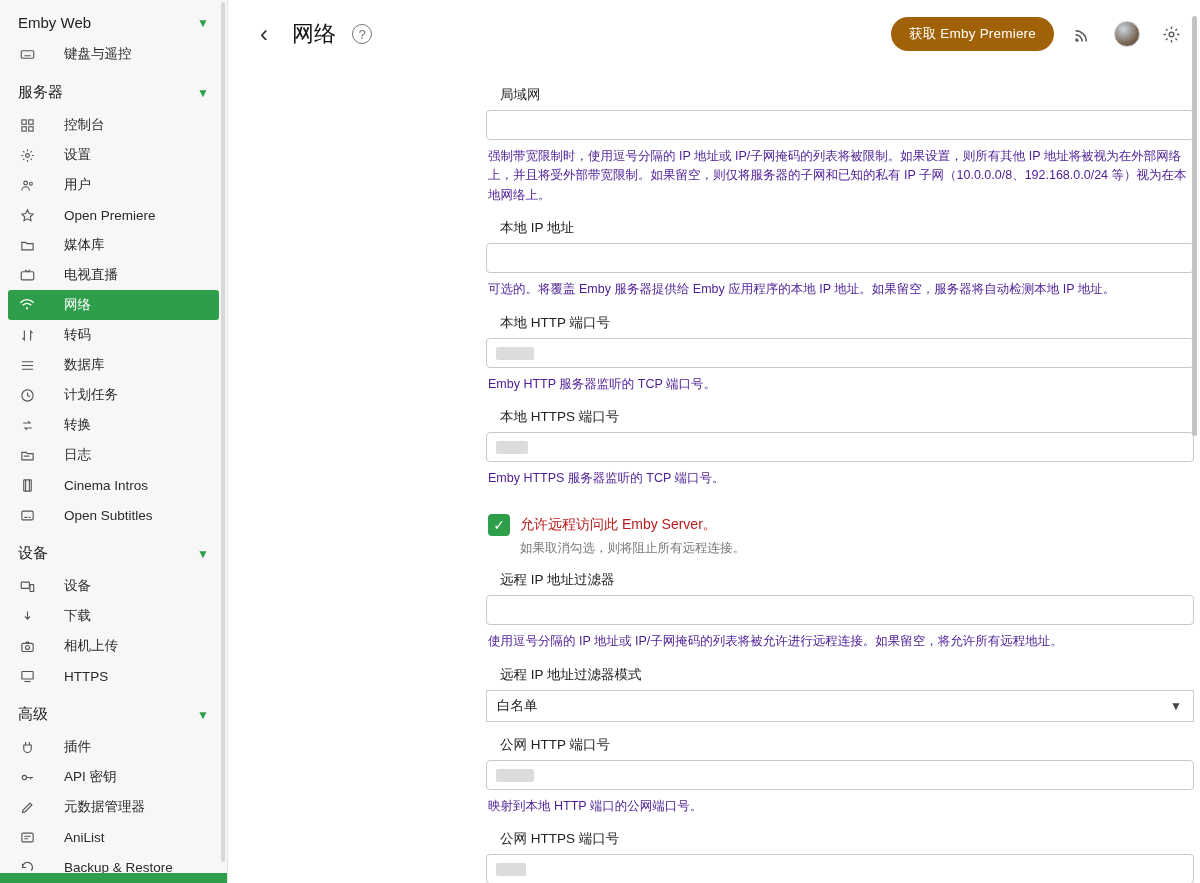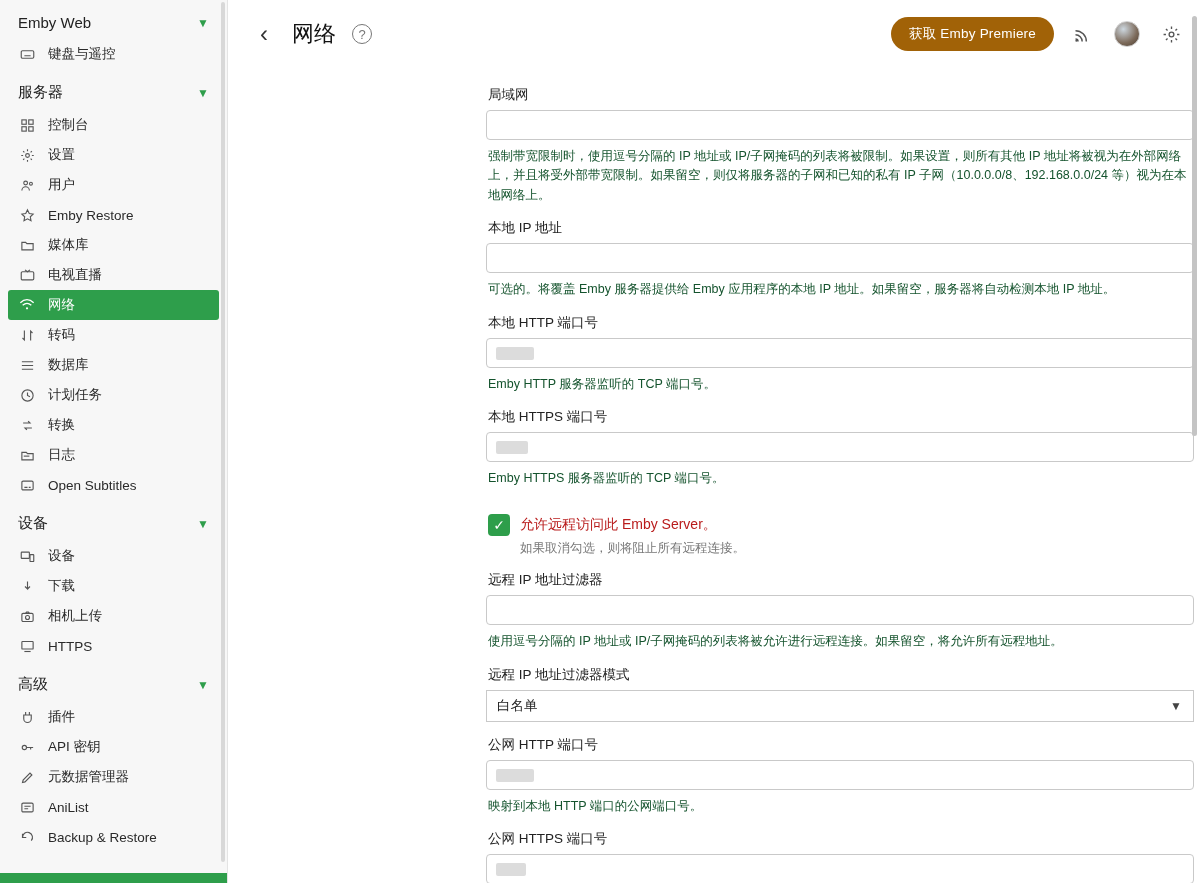--- a/index.html
+++ b/index.html
@@ -40,21 +40,21 @@
   .group-header .chev {
     color: #2e9e4b;
     font-size: 12px;
     line-height: 1;
   }
   .group-header.app-title { }
   .group-header.app-title .gt { font-size: 15px; color: #222; }
   .nav-item {
     display: flex;
     align-items: center;
-    gap: 12px;
+    gap: 28px;
     height: 30px;
     padding: 0 18px;
     font-size: 13.5px;
     color: #2a2a2a;
     cursor: pointer;
     white-space: nowrap;
   }
   .nav-item.active {
     background: #2e9e4b;
     color: #fff;
@@ -153,38 +153,38 @@
     position: relative;
   }
   .form {
     width: 710px;
     margin-left: 258px;
   }
   .field { margin-bottom: 4px; }
   .label {
     font-size: 13.5px;
     color: #222;
-    margin: 14px 0 6px 2px;
+    margin: 14px 0 6px 14px;
   }
   .input {
     width: 708px;
     height: 30px;
     border: 1px solid #c9c9c9;
     border-radius: 4px;
     background: #fff;
     font-size: 13.5px;
     font-family: inherit;
     padding: 0 10px;
     color: #222;
     outline: none;
   }
   .input.port { width: 708px; }
   .help {
     font-size: 12.5px;
-    color: #14532d;
+    color: #4c1d95;
     line-height: 1.55;
     margin: 7px 2px 0 2px;
     max-width: 710px;
   }
   .input-wrap { position: relative; }
   .input-wrap .redact-ov {
     position: absolute;
     left: 10px; top: 9px;
     height: 13px;
     background: #dcdcdc;
@@ -312,21 +312,21 @@
         </span>
         <span>用户</span>
       </div>
 
       <div class="nav-item">
         <span class="ico">
           <svg width="15" height="15" viewBox="0 0 24 24" fill="none" stroke="currentColor" stroke-width="1.8">
               <path d="M12 3l2.8 5.8 6.2.9-4.5 4.4 1.1 6.2L12 17.4l-5.6 2.9 1.1-6.2L3 9.7l6.2-.9z"></path>
             </svg>
         </span>
-        <span>Emby Restore</span>
+        <span>Open Premiere</span>
       </div>
 
       <div class="nav-item">
         <span class="ico">
           <svg width="15" height="15" viewBox="0 0 24 24" fill="none" stroke="currentColor" stroke-width="1.8">
               <path d="M3 7h6l2 2h10v10H3z"></path>
             </svg>
         </span>
         <span>媒体库</span>
       </div>
@@ -392,20 +392,29 @@
       <div class="nav-item">
         <span class="ico">
           <svg width="15" height="15" viewBox="0 0 24 24" fill="none" stroke="currentColor" stroke-width="1.8">
               <path d="M3 7h7l2 2h9v10H3z"></path>
               <path d="M6 13h9"></path>
             </svg>
         </span>
         <span>日志</span>
       </div>
 
+      <div class="nav-item">
+        <span class="ico">
+          <svg width="15" height="15" viewBox="0 0 24 24" fill="none" stroke="currentColor" stroke-width="1.8">
+              <rect x="6" y="3" width="12" height="18" rx="1"></rect>
+              <path d="M9 3v18M15 3v18"></path>
+            </svg>
+        </span>
+        <span>Cinema Intros</span>
+      </div>
 
       <div class="nav-item">
         <span class="ico">
           <svg width="15" height="15" viewBox="0 0 24 24" fill="none" stroke="currentColor" stroke-width="1.8">
               <rect x="3" y="5" width="18" height="14" rx="2"></rect>
               <path d="M7 15h5M14 15h3"></path>
             </svg>
         </span>
         <span>Open Subtitles</span>
       </div>

